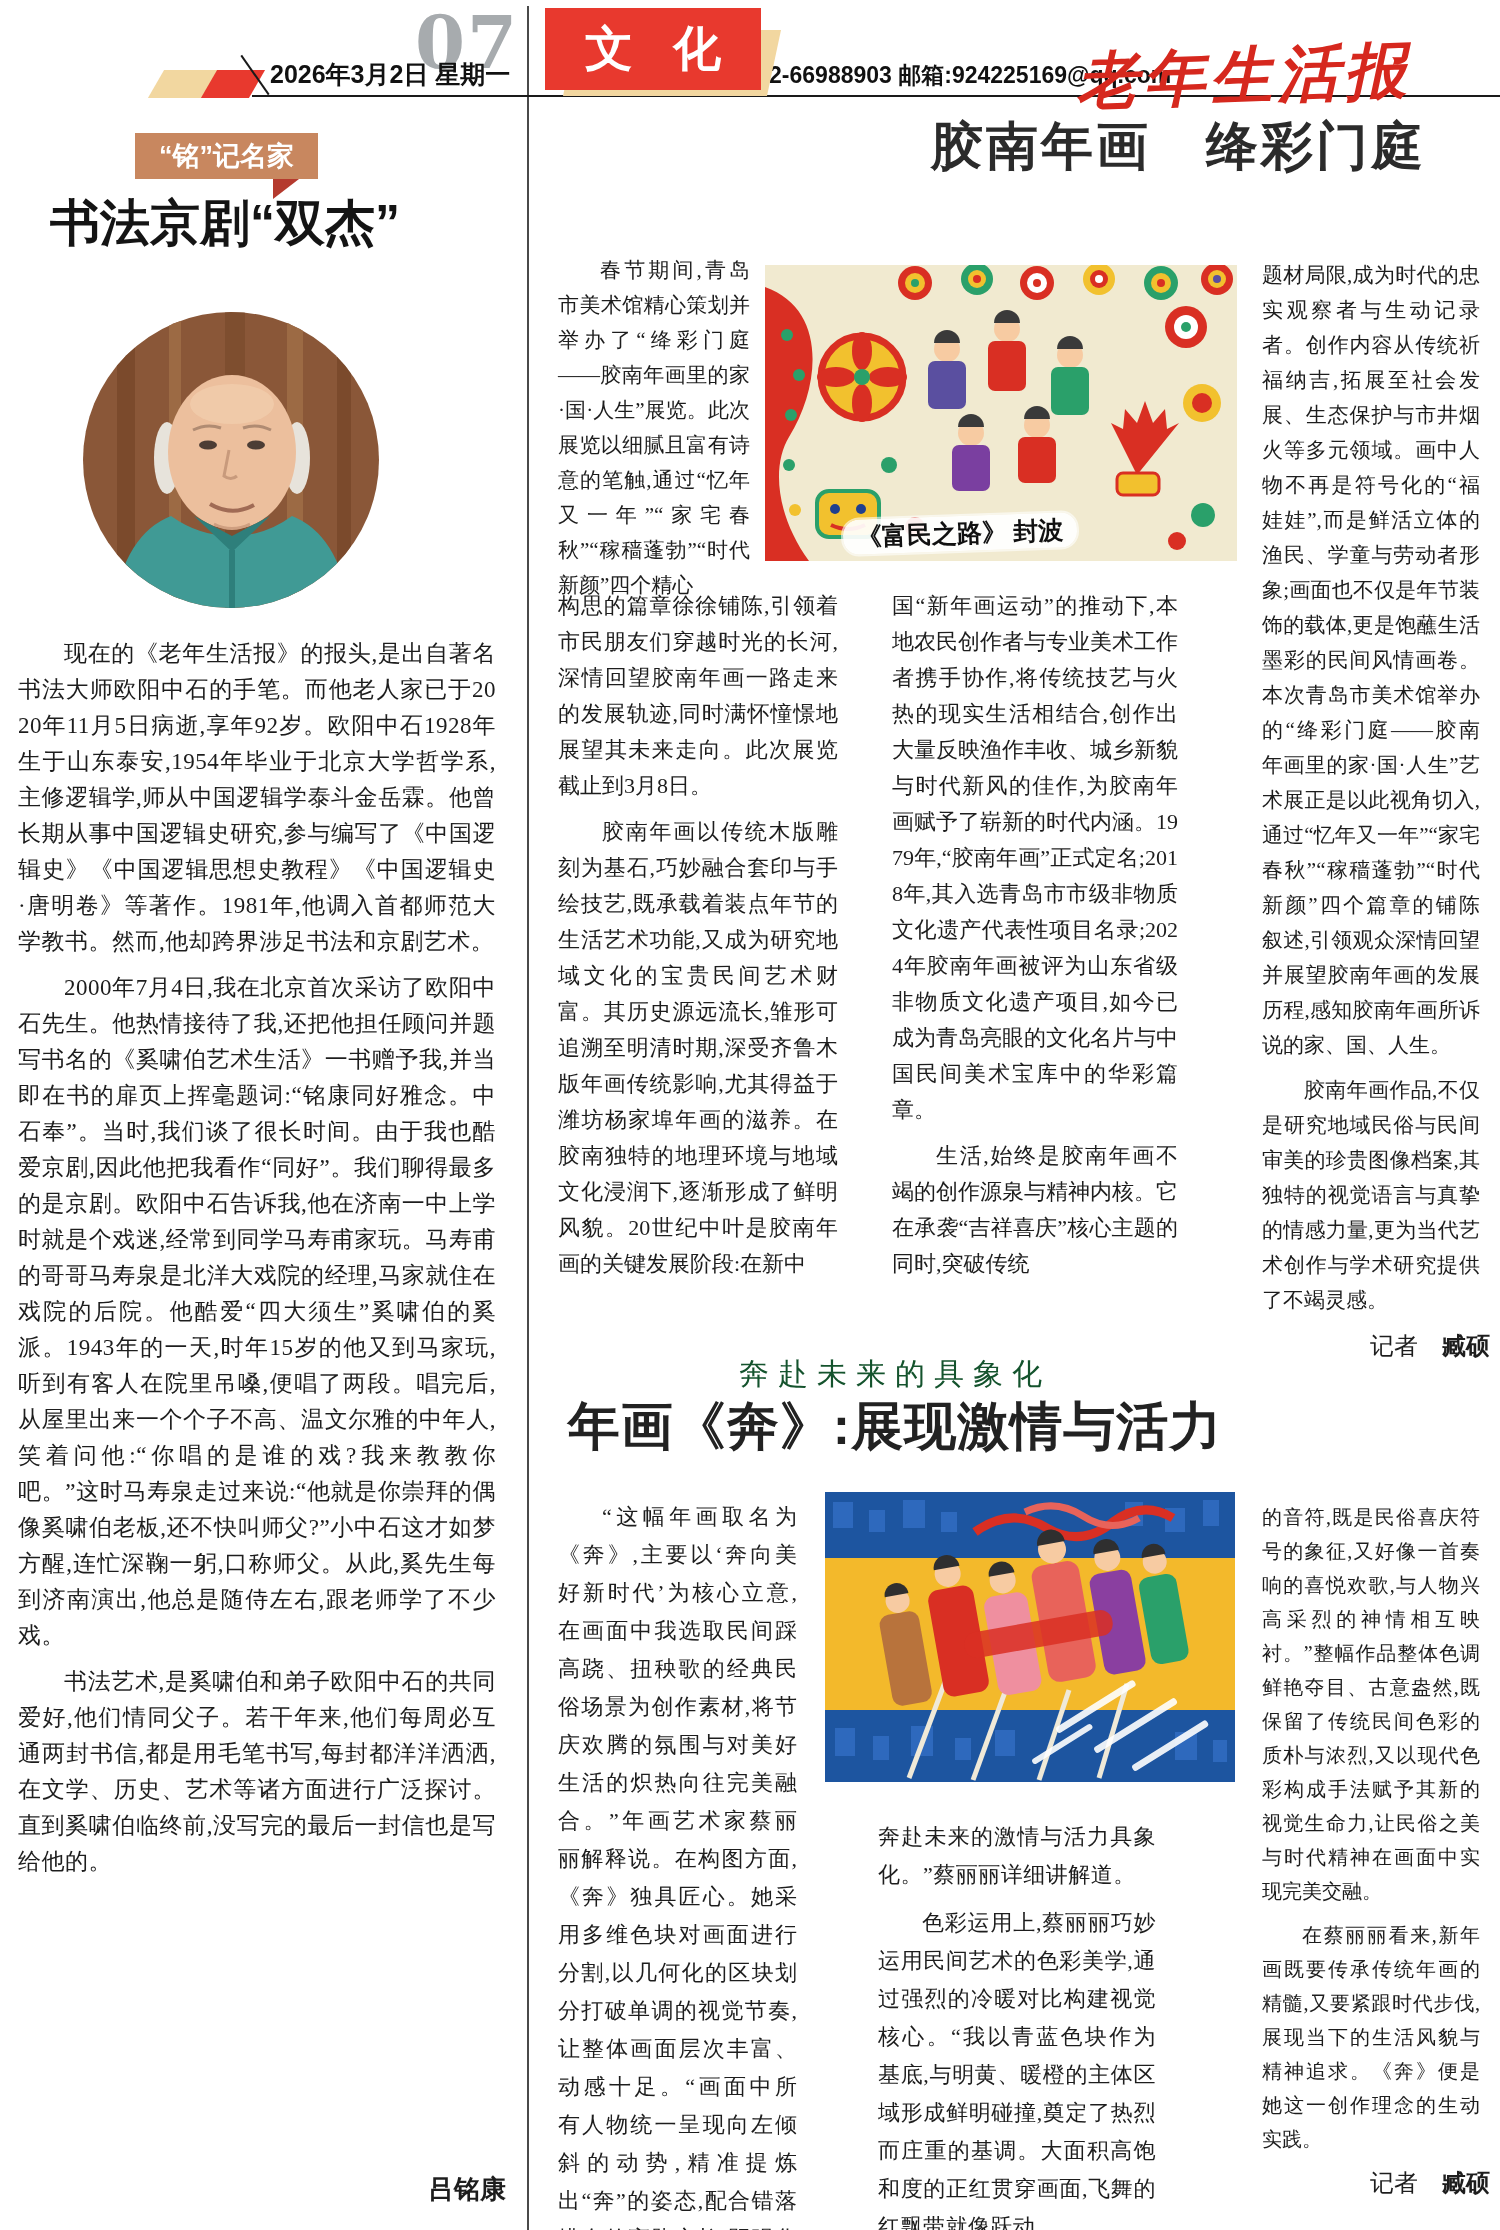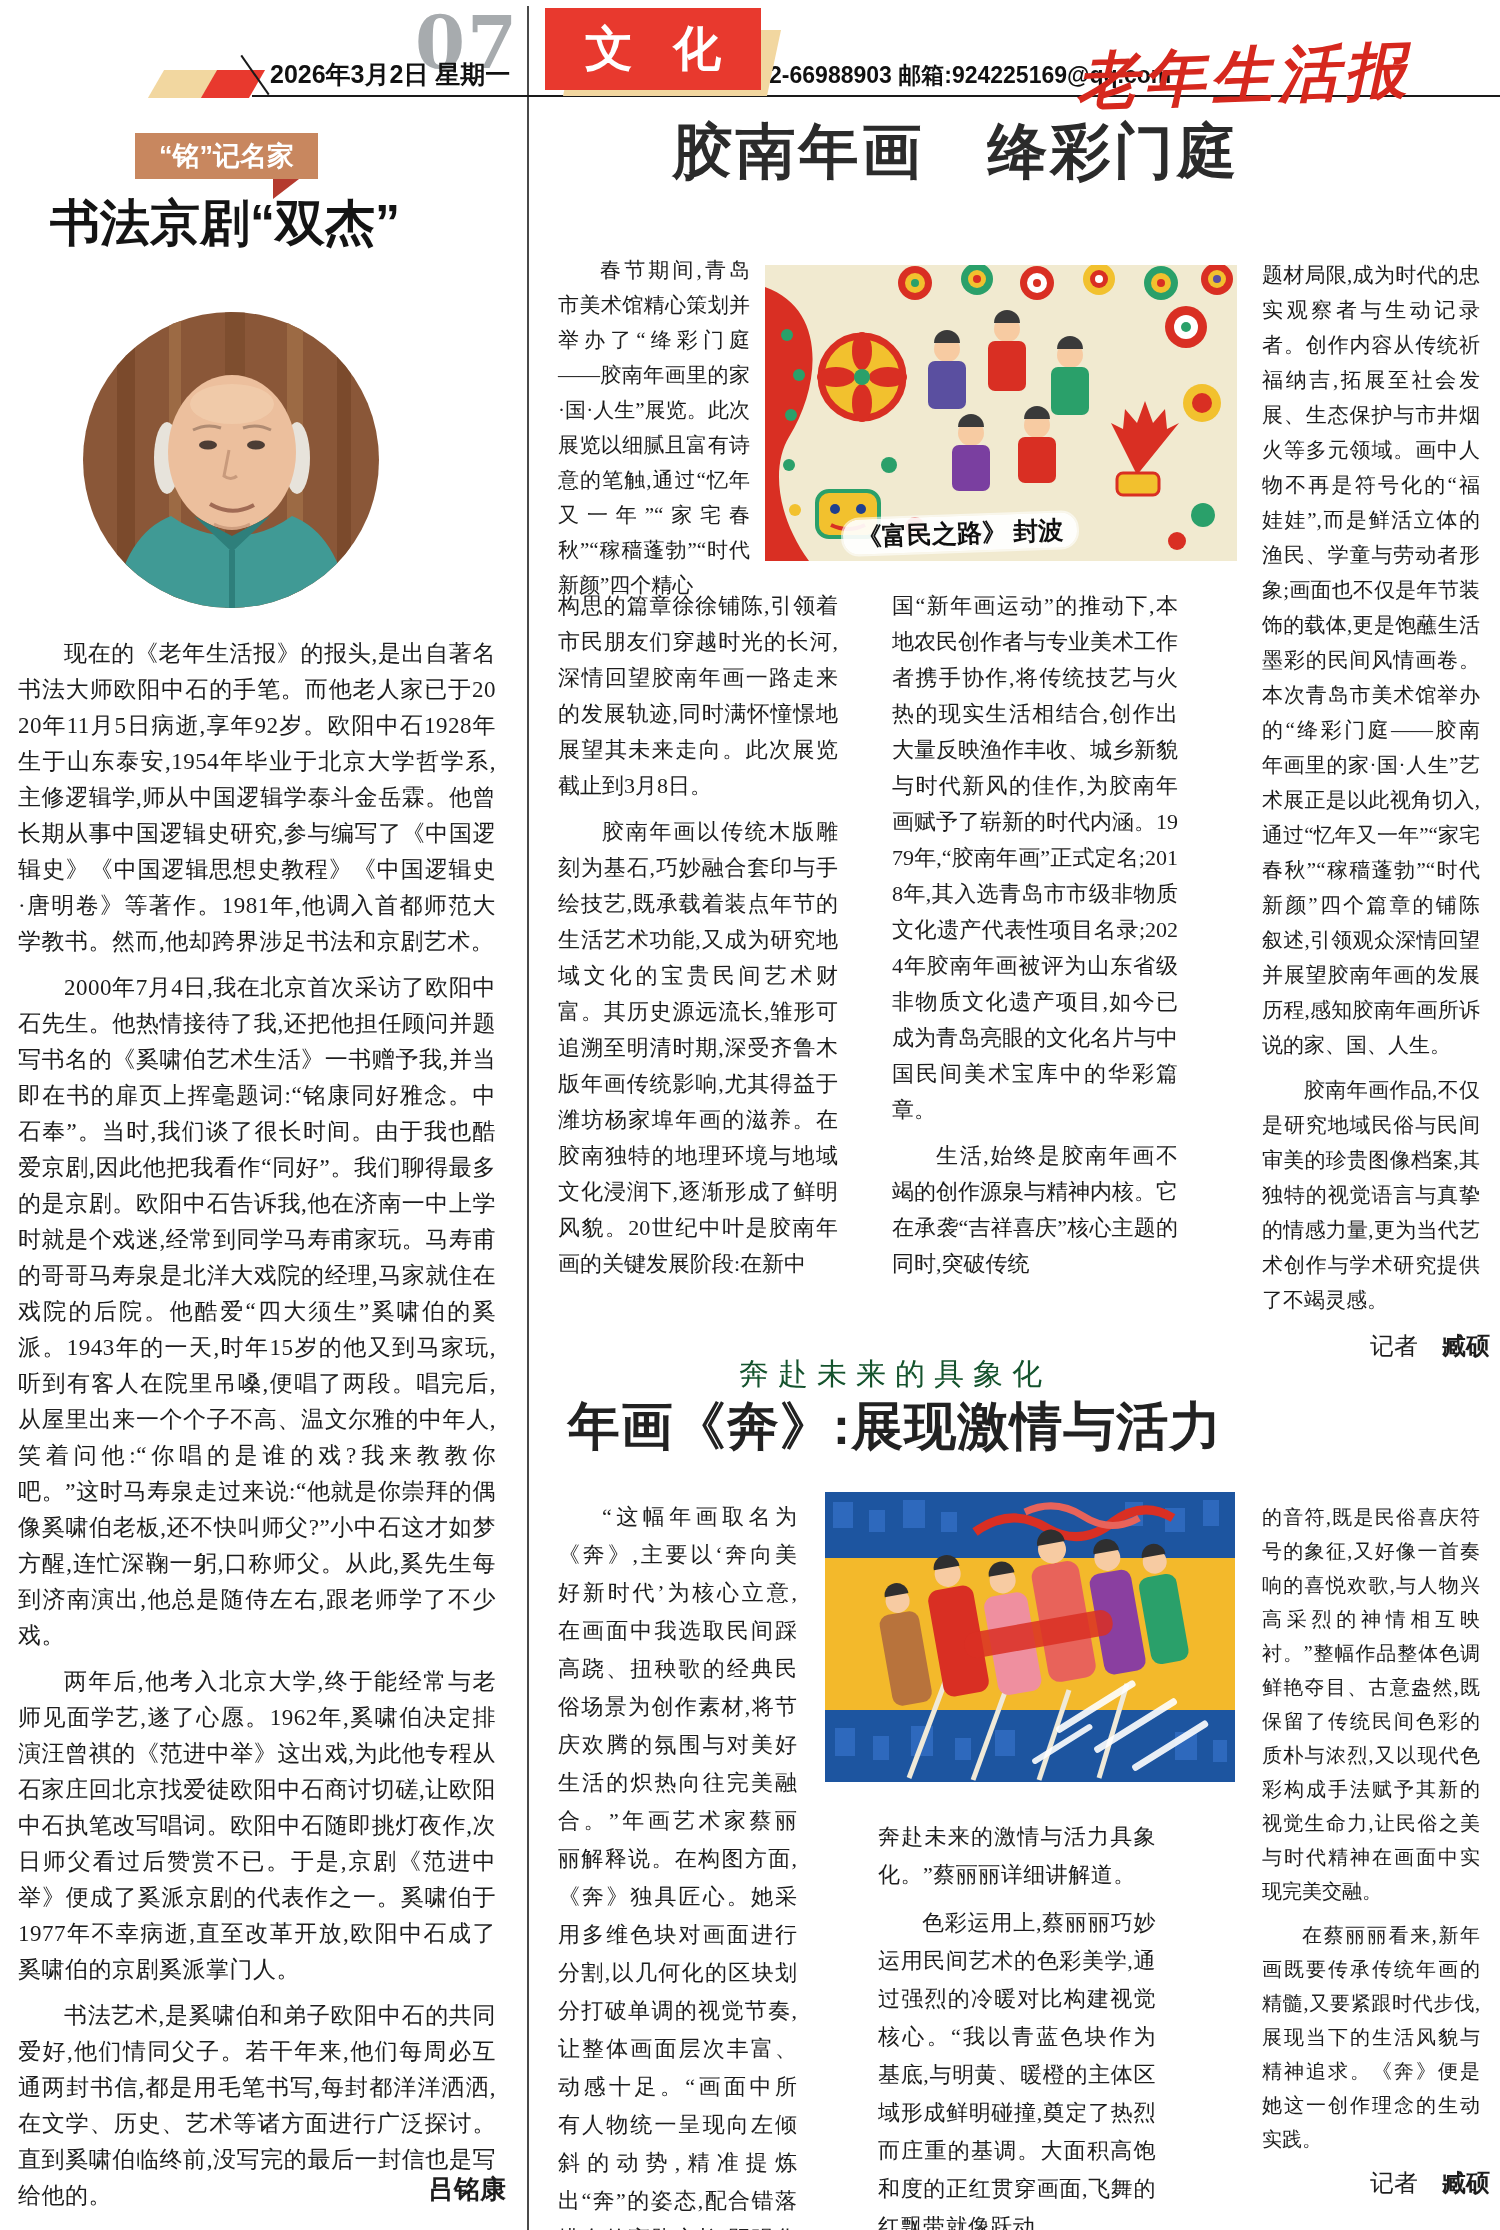--- a/index.html
+++ b/index.html
@@ -43,21 +43,21 @@
   .m2{left:882px;top:578px;width:306px;font-size:22px;line-height:36px;}
   .m3{left:1252px;top:248px;width:238px;font-size:21px;line-height:35px;}
   .b1{left:548px;top:1488px;width:260px;font-size:22px;line-height:38px;letter-spacing:1px;}
   .b2{left:868px;top:1808px;width:298px;font-size:22px;line-height:38px;letter-spacing:.5px;}
   .b3{left:1252px;top:1490px;width:238px;font-size:20px;line-height:34px;}
   .byline{margin-top:8px;text-align:right;font-size:24px;}
   .byline .bname{font-family:"Liberation Sans","DejaVu Sans",sans-serif;font-weight:bold;}
   .l-byline{padding-right:80px;font-size:26px;}
 
   
-  .main-headline{left:516px;top:112px;width:880px;text-align:center;font-weight:bold;font-size:60px;
+  .main-headline{left:546px;top:112px;width:880px;text-align:right;font-weight:bold;font-size:52px;
                  letter-spacing:3px;color:#2b2b2b;white-space:nowrap;}
   .bottom-kicker{left:545px;top:1354px;width:700px;text-align:center;font-size:30px;letter-spacing:9px;color:#14532d;}
   .bottom-headline{left:545px;top:1392px;width:700px;text-align:center;font-weight:bold;font-size:52px;
                    letter-spacing:1px;color:#222;white-space:nowrap;}
 
   
   .img1{left:765px;top:265px;width:472px;height:296px;}
   .img2{left:825px;top:1492px;width:410px;height:290px;}
   .img1 svg,.img2 svg{display:block;width:100%;height:100%;}
   .caption1{position:absolute;left:78px;bottom:10px;background:rgba(255,255,255,.93);border-radius:16px;
@@ -110,21 +110,20 @@
       <path d="M131,212 q18,9 36,0" stroke="#cf9f80" stroke-width="3" fill="none"></path>
       <path d="M30,296 q12,-74 58,-92 q28,20 61,20 q33,0 60,-20 q46,18 58,92 Z" fill="#409a95"></path>
       <path d="M149,224 l-38,-20 l38,36 l38,-36 Z" fill="#2e7f7b"></path>
       <rect x="146" y="238" width="6" height="58" fill="#2e7f7b"></rect>
     </svg>
   </div>
 
   <div class="abs col lcol">
       <p class="para ind">现在的《老年生活报》的报头,是出自著名书法大师欧阳中石的手笔。而他老人家已于2020年11月5日病逝,享年92岁。欧阳中石1928年生于山东泰安,1954年毕业于北京大学哲学系,主修逻辑学,师从中国逻辑学泰斗金岳霖。他曾长期从事中国逻辑史研究,参与编写了《中国逻辑史》《中国逻辑思想史教程》《中国逻辑史·唐明卷》等著作。1981年,他调入首都师范大学教书。然而,他却跨界涉足书法和京剧艺术。</p>
       <p class="para ind">2000年7月4日,我在北京首次采访了欧阳中石先生。他热情接待了我,还把他担任顾问并题写书名的《奚啸伯艺术生活》一书赠予我,并当即在书的扉页上挥毫题词:“铭康同好雅念。中石奉”。当时,我们谈了很长时间。由于我也酷爱京剧,因此他把我看作“同好”。我们聊得最多的是京剧。欧阳中石告诉我,他在济南一中上学时就是个戏迷,经常到同学马寿甫家玩。马寿甫的哥哥马寿泉是北洋大戏院的经理,马家就住在戏院的后院。他酷爱“四大须生”奚啸伯的奚派。1943年的一天,时年15岁的他又到马家玩,听到有客人在院里吊嗓,便唱了两段。唱完后,从屋里出来一个个子不高、温文尔雅的中年人,笑着问他:“你唱的是谁的戏?我来教教你吧。”这时马寿泉走过来说:“他就是你崇拜的偶像奚啸伯老板,还不快叫师父?”小中石这才如梦方醒,连忙深鞠一躬,口称师父。从此,奚先生每到济南演出,他总是随侍左右,跟老师学了不少戏。</p>
-      <p class="para ind">两年后,他考入北京大学,终于能经常与老师见面学艺,遂了心愿。1962年,奚啸伯决定排演汪曾祺的《范进中举》这出戏,为此他专程从石家庄回北京找爱徒欧阳中石商讨切磋,让欧阳中石执笔改写唱词。欧阳中石随即挑灯夜作,次日师父看过后赞赏不已。于是,京剧《范进中举》便成了奚派京剧的代表作之一。奚啸伯于1977年不幸病逝,直至改革开放,欧阳中石成了奚啸伯的京剧奚派掌门人。</p>
       <p class="para ind">书法艺术,是奚啸伯和弟子欧阳中石的共同爱好,他们情同父子。若干年来,他们每周必互通两封书信,都是用毛笔书写,每封都洋洋洒洒,在文学、历史、艺术等诸方面进行广泛探讨。直到奚啸伯临终前,没写完的最后一封信也是写给他的。</p>
     </div>
   <div class="abs abs sans l-byline" style="left:8px;top:2172px;width:498px;text-align:right;font-weight:bold;">吕铭康</div>
 
   <div class="abs main-headline sans">胶南年画　绛彩门庭</div>
 
   <div class="abs img1">
     <svg viewBox="0 0 472 296" preserveAspectRatio="none">
       <rect width="472" height="296" fill="#f1ead0"></rect>
       <g>

